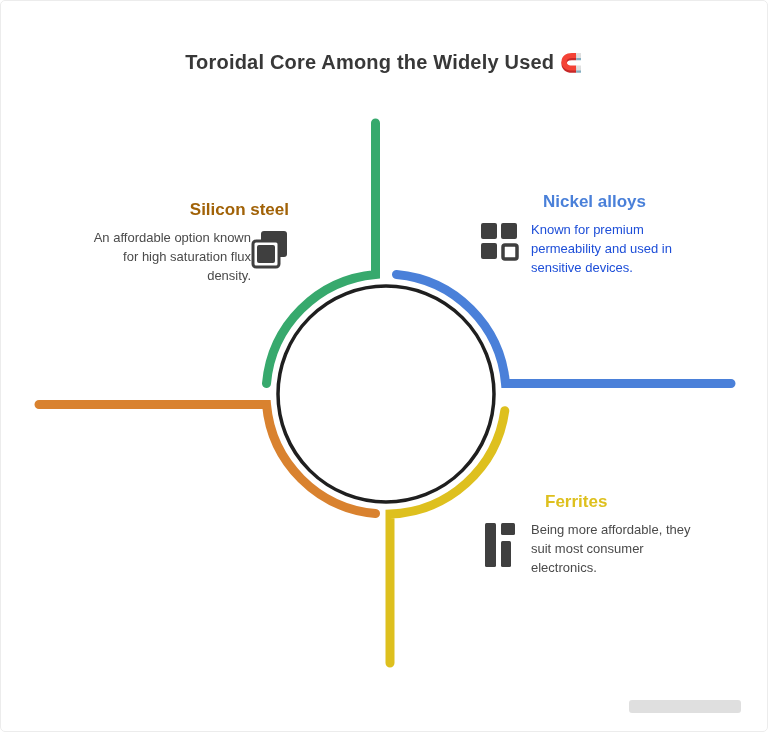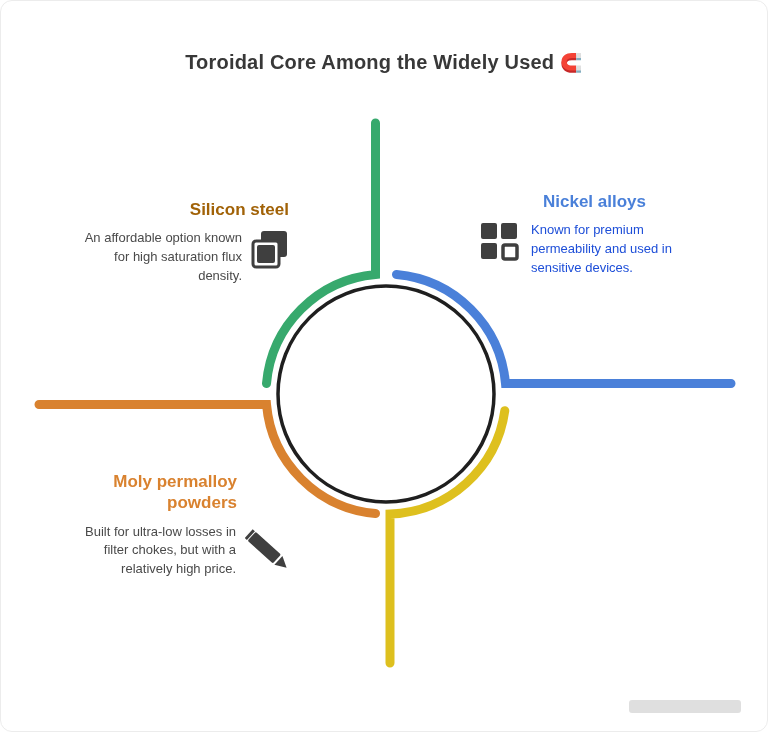--- a/index.html
+++ b/index.html
@@ -1,32 +1,32 @@
 <!DOCTYPE html>
 <html><head>
 <meta charset="utf-8">
 <style>
   html,body{margin:0;padding:0;background:#fff;}
   #canvas{
     position:relative;width:766px;height:730px;background:#fff;
-    border:1px solid #ececec;border-radius:12px;overflow:hidden;
+    border:1px solid #ececec;border-radius:5px;overflow:hidden;
     font-family:"Liberation Sans",sans-serif;
   }
   .title-wrap{
     position:absolute;top:50px;left:0;width:100%;text-align:center;
     font-size:20px;font-weight:bold;letter-spacing:.2px;
   }
   .title-emoji{display:inline-block;margin-left:6px;font-size:18px;}
   #diagram{position:absolute;left:0;top:0;}
   .section{position:absolute;}
   .sec-label{font-size:17px;font-weight:bold;line-height:1.25;margin-bottom:9px;}
   .desc-row{display:flex;align-items:flex-start;}
   .desc-text{font-size:13px;line-height:1.45;}
   .right-align .sec-label,.right-align .desc-text{text-align:right;}
-  .right-align .desc-row{justify-content:flex-end;gap:9px;}
+  .right-align .desc-row{justify-content:flex-end;}
   .left-align .desc-row{gap:10px;}
   .icon{flex:0 0 auto;display:inline-block;}
   .sec-silicon{left:58px;top:198px;width:230px;}
   .sec-silicon .desc-text{width:166px;}
   .sec-nickel{left:478px;top:190px;width:242px;}
   .sec-nickel .sec-label{margin-left:64px;}
   .sec-nickel .desc-text{width:168px;}
   .sec-moly{left:56px;top:470px;width:234px;}
   .sec-moly .sec-label{margin-right:54px;}
   .sec-moly .desc-text{width:172px;}
@@ -86,32 +86,30 @@
           <rect x="2" y="2" width="16" height="16" rx="2" fill="#3f3f3f"></rect>
           <rect x="22" y="2" width="16" height="16" rx="2" fill="#3f3f3f"></rect>
           <rect x="2" y="22" width="16" height="16" rx="2" fill="#3f3f3f"></rect>
           <rect x="24" y="24" width="14" height="14" rx="2" fill="none" stroke-width="3.5" stroke="#3f3f3f"></rect>
         </svg>
       </span>
       <div class="desc-text" style="color: #1d4ed8;">Known for premium permeability and used in sensitive devices.</div>
     </div>
   </div>
 
-  <div class="section sec-moly right-align">
-    <div class="sec-label" style="color: rgb(217, 130, 47);">Moly permalloy powders</div>
+
+  <div class="section sec-ferrites left-align">
+    <div class="sec-label" style="color: rgb(222, 192, 30);">Ferrites</div>
     <div class="desc-row">
-      <div class="desc-text" style="color: rgb(74, 74, 74);">Built for ultra-low losses in filter chokes, but with a relatively high price.</div>
       <span class="icon">
-        <svg width="46" height="56" viewBox="0 0 46 56">
-          <g transform="rotate(-48 23 28)">
-            <rect x="17" y="6" width="12" height="34" rx="1.5" fill="#3f3f3f"></rect>
-            <path d="M 17 42 L 29 42 L 23 53 Z" fill="#3f3f3f"></path>
-            <rect x="17" y="2" width="12" height="3" fill="#3f3f3f"></rect>
-          </g>
+        <svg width="40" height="48" viewBox="0 0 40 48">
+          <rect x="4" y="2" width="11" height="44" rx="1.5" fill="#3f3f3f"></rect>
+          <rect x="20" y="2" width="14" height="12" rx="1.5" fill="#3f3f3f"></rect>
+          <rect x="20" y="20" width="10" height="26" rx="1.5" fill="#3f3f3f"></rect>
         </svg>
       </span>
+      <div class="desc-text" style="color: rgb(74, 74, 74);">Being more affordable, they suit most consumer electronics.</div>
     </div>
   </div>
-
 
   <div class="watermark"></div>
 
 </div>
 
 </body></html>

